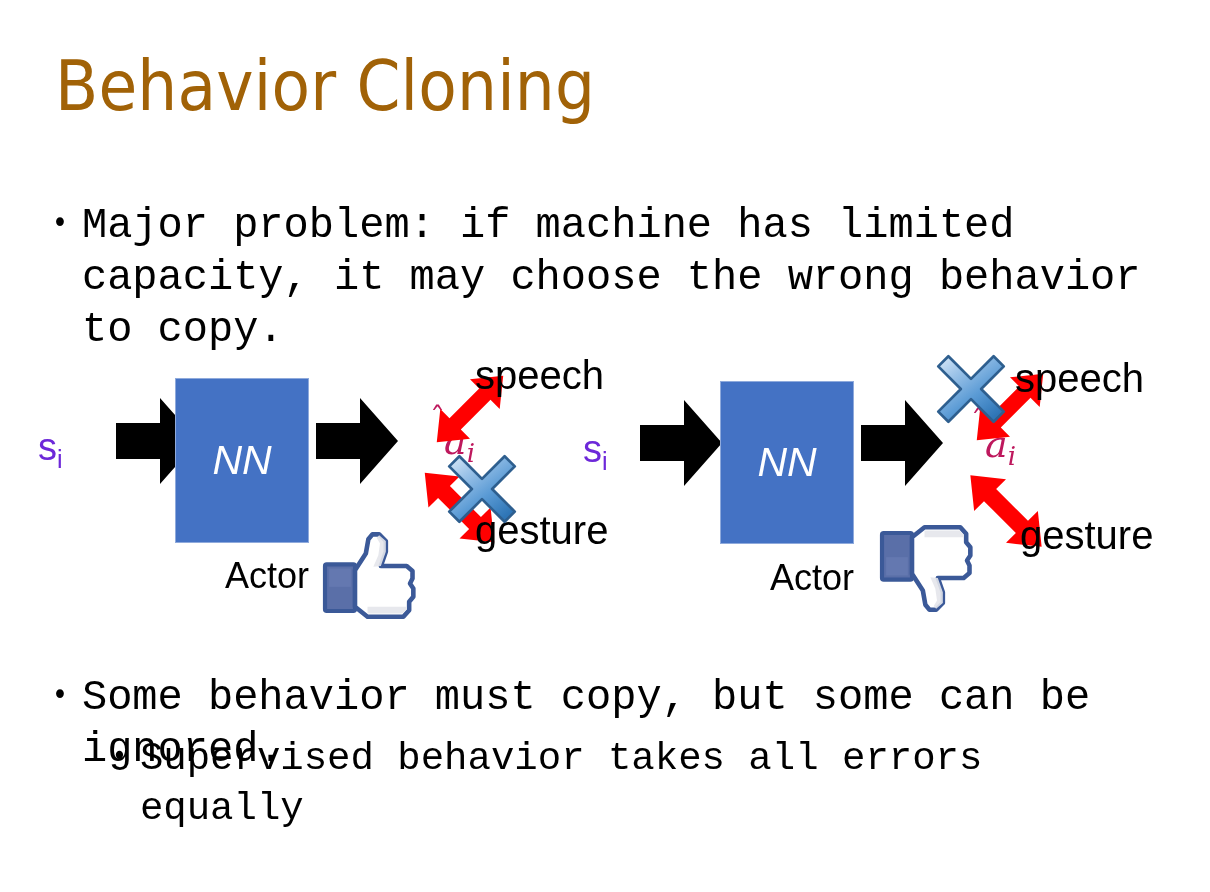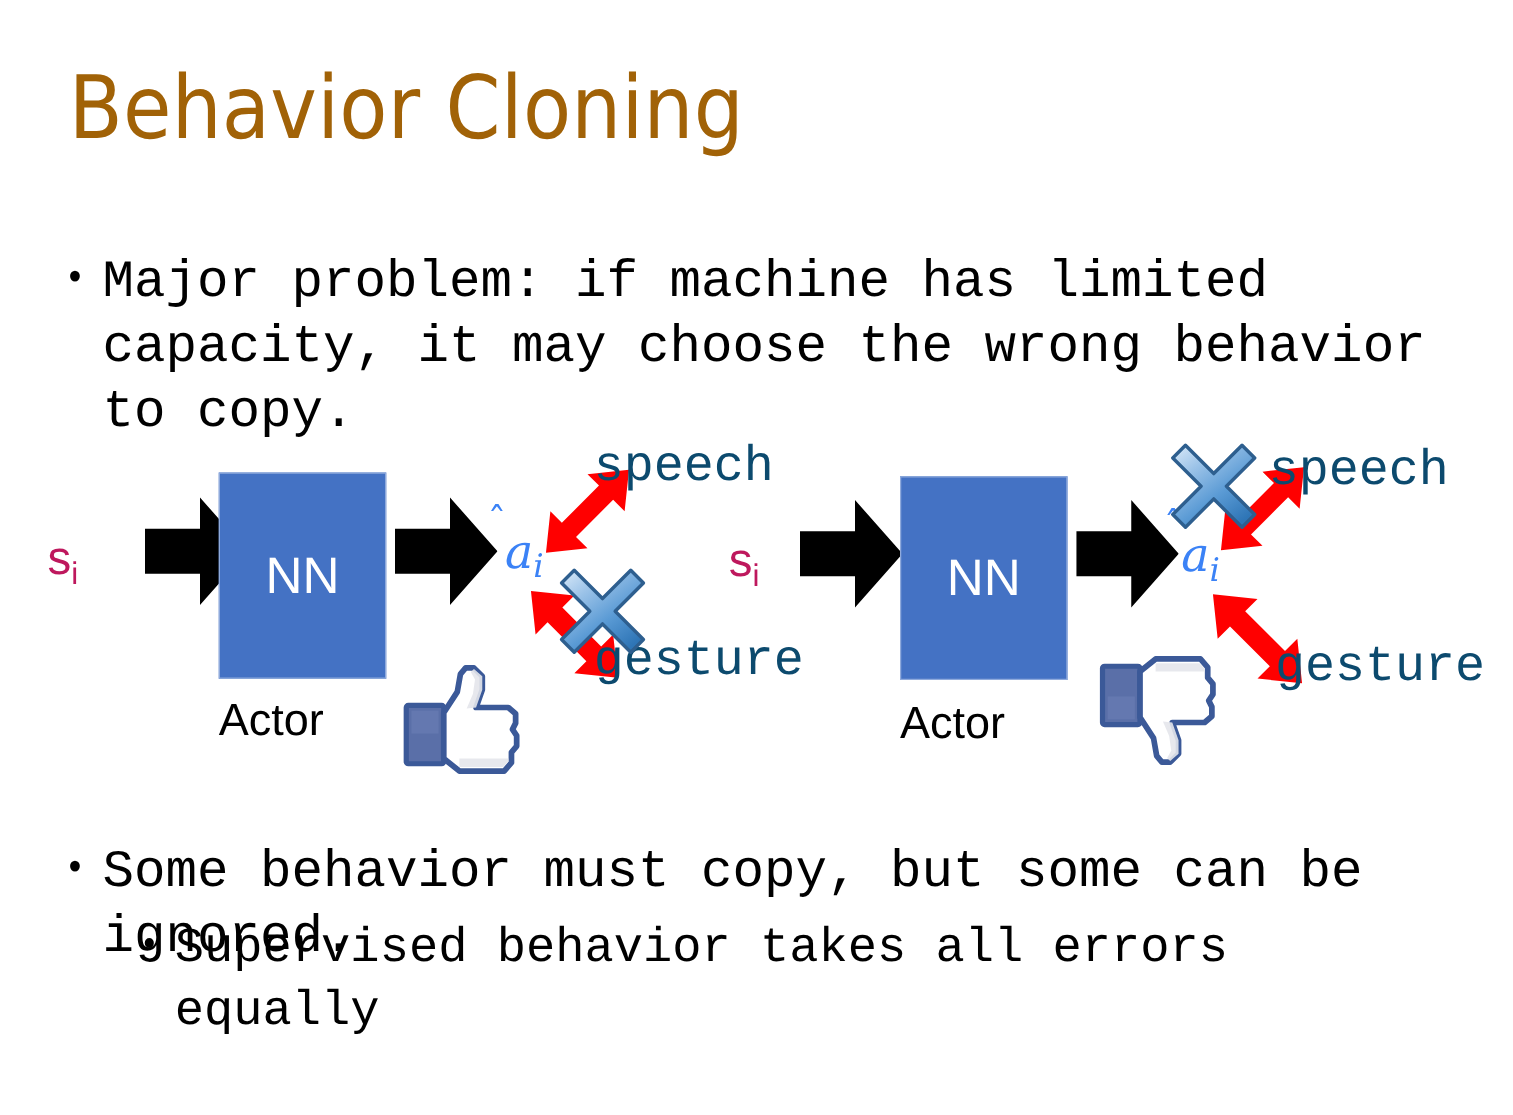--- a/index.html
+++ b/index.html
@@ -101,83 +101,85 @@
     height: 300px;
   }
   #diagram-left  { left: 20px;  }
   #diagram-right { left: 565px; }
 
   .state-label {
     position: absolute;
     font-family: "Liberation Sans", sans-serif;
     font-size: 38px;
     line-height: 38px;
-    color: #be185d;
+    color: #6d28d9;
     white-space: nowrap;
   }
   .state-label .sub {
     font-size: 25px;
     vertical-align: -0.32em;
     letter-spacing: 0;
   }
 
   .nn-box {
     position: absolute;
     background: #4472C4;
     border: 1px solid #8FAADC;
     box-sizing: border-box;
     display: flex;
     align-items: center;
     justify-content: center;
+    font-style: italic;
   }
   .nn-box .nn-text {
     color: #ffffff;
     font-family: "Liberation Sans", sans-serif;
     font-size: 41px;
     line-height: 41px;
     font-weight: 400;
   }
 
   .actor-label {
     position: absolute;
     font-family: "Liberation Sans", sans-serif;
     font-size: 36px;
     line-height: 36px;
     color: #000000;
     white-space: nowrap;
-    text-align: left;
+    text-align: right;
   }
 
   .block-arrow {
     position: absolute;
   }
 
   .action-label {
     position: absolute;
     font-family: "DejaVu Serif", "Liberation Serif", serif;
     font-style: italic;
     font-size: 38px;
     line-height: 38px;
-    color: #3b82f6;
-    white-space: nowrap;
+    color: #be185d;
+    white-space: nowrap;
+    margin-left: 40px;
   }
   .action-label .sub {
     font-size: 26px;
     vertical-align: -0.3em;
   }
   .action-label .hat {
     position: relative;
   }
 
   .out-label {
     position: absolute;
-    font-family: Liberation Mono, monospace;
+    font-family: Liberation Sans, sans-serif;
     font-size: 40px;
     line-height: 40px;
-    color: #0c4a6e;
+    color: #000000;
     white-space: nowrap;
   }
 
   .red-arrow, .blue-x, .thumb {
     position: absolute;
   }
 </style>
 </head>
 <body>
 

